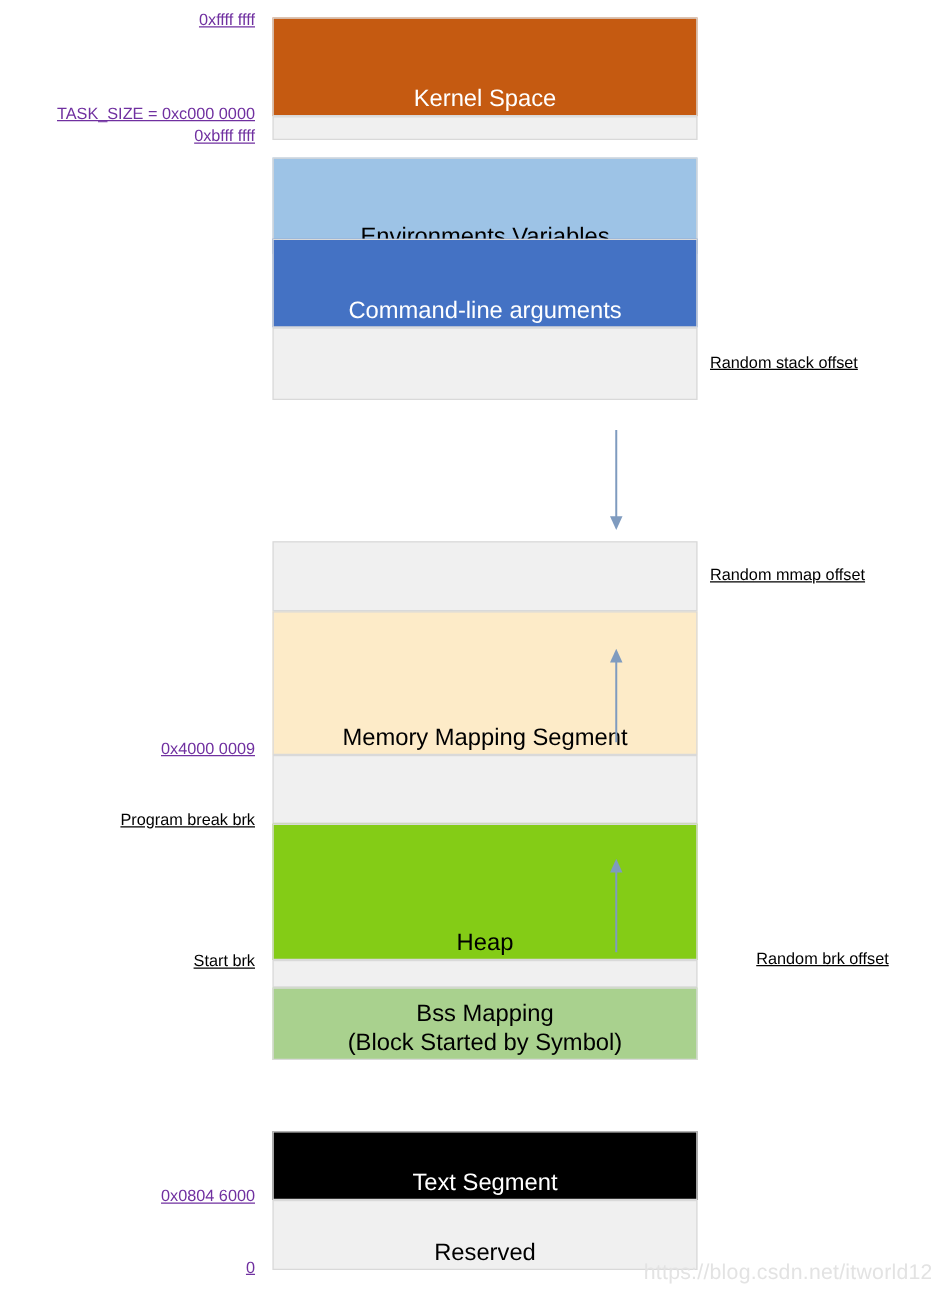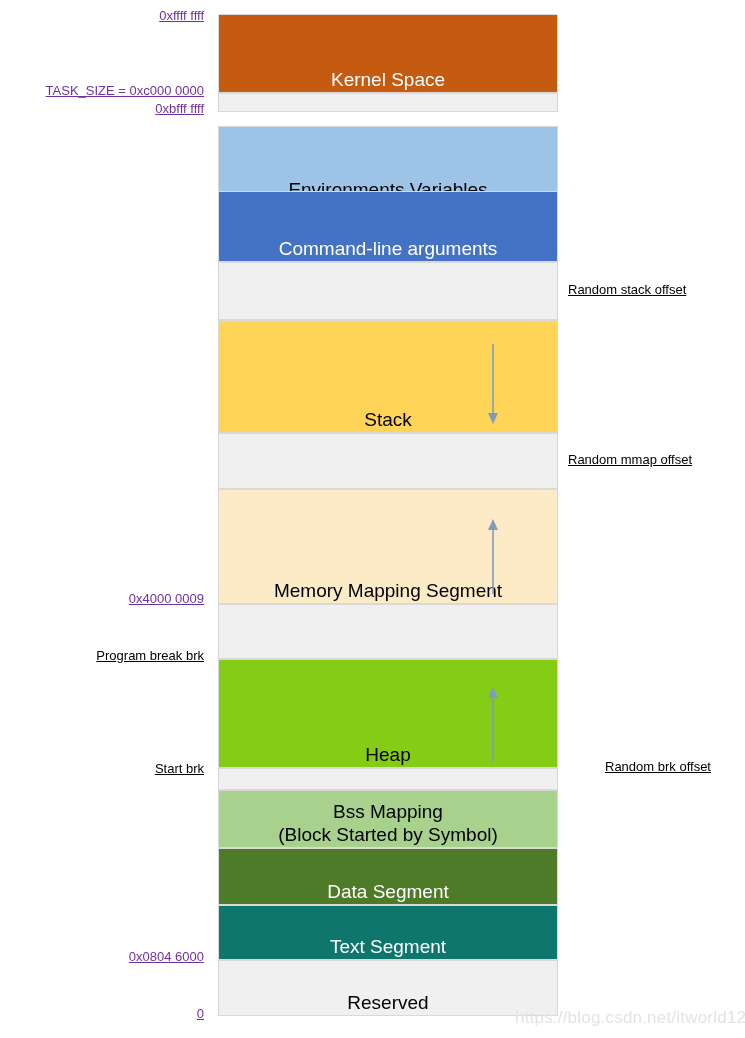--- a/index.html
+++ b/index.html
@@ -105,46 +105,40 @@
       </div>
       <div class="mem-block" style="top: 112px; height: 77px; background: rgb(157, 195, 230); color: rgb(0, 0, 0);">
         <span class="block-label">Environments Variables</span>
       </div>
       <div class="mem-block" style="top: 177px; height: 71px; background: rgb(68, 114, 196); color: rgb(255, 255, 255);">
         <span class="block-label">Command-line arguments</span>
       </div>
       <div class="mem-block gap-block" style="top: 248px; height: 58px; background: rgb(240, 240, 240); color: rgb(0, 0, 0);">
         <span class="block-label"></span>
       </div>
-      <div class="mem-block" style="top: 306px; height: 113px; background: rgb(255, 212, 87); color: rgb(0, 0, 0);">
-        <span class="block-label">Stack</span>
-      </div>
       <div class="mem-block gap-block" style="top: 419px; height: 56px; background: rgb(240, 240, 240); color: rgb(0, 0, 0);">
         <span class="block-label"></span>
       </div>
       <div class="mem-block" style="top: 475px; height: 115px; background: rgb(253, 235, 200); color: rgb(0, 0, 0);">
         <span class="block-label">Memory Mapping Segment</span>
       </div>
       <div class="mem-block gap-block" style="top: 590px; height: 55px; background: rgb(240, 240, 240); color: rgb(0, 0, 0);">
         <span class="block-label"></span>
       </div>
       <div class="mem-block" style="top: 645px; height: 109px; background: #84cc16; color: rgb(0, 0, 0);">
         <span class="block-label">Heap</span>
       </div>
       <div class="mem-block gap-block" style="top: 754px; height: 22px; background: rgb(240, 240, 240); color: rgb(0, 0, 0);">
         <span class="block-label"></span>
       </div>
       <div class="mem-block" style="top: 776px; height: 58px; background: rgb(169, 209, 142); color: rgb(0, 0, 0);">
         <span class="block-label">Bss Mapping
 (Block Started by Symbol)</span>
       </div>
-      <div class="mem-block" style="top: 834px; height: 57px; background: rgb(78, 123, 40); color: rgb(255, 255, 255);">
-        <span class="block-label">Data Segment</span>
-      </div>
-      <div class="mem-block" style="top: 891px; height: 55px; background: #0f766e; color: rgb(255, 255, 255);">
+      <div class="mem-block" style="top: 891px; height: 55px; background: #000000; color: rgb(255, 255, 255);">
         <span class="block-label">Text Segment</span>
       </div>
       <div class="mem-block" style="top: 946px; height: 56px; background: rgb(240, 240, 240); color: rgb(0, 0, 0);">
         <span class="block-label">Reserved</span>
       </div>
       <div class="arrow" style="top: 330px; height: 80px;">
         <svg width="14" height="80" viewBox="0 0 14 80">
           <line x1="7" y1="0" x2="7" y2="70" stroke="#7F9BBF" stroke-width="1.6"></line>
           <polygon points="7,80 2,69 12,69" fill="#7F9BBF"></polygon>
         </svg>

